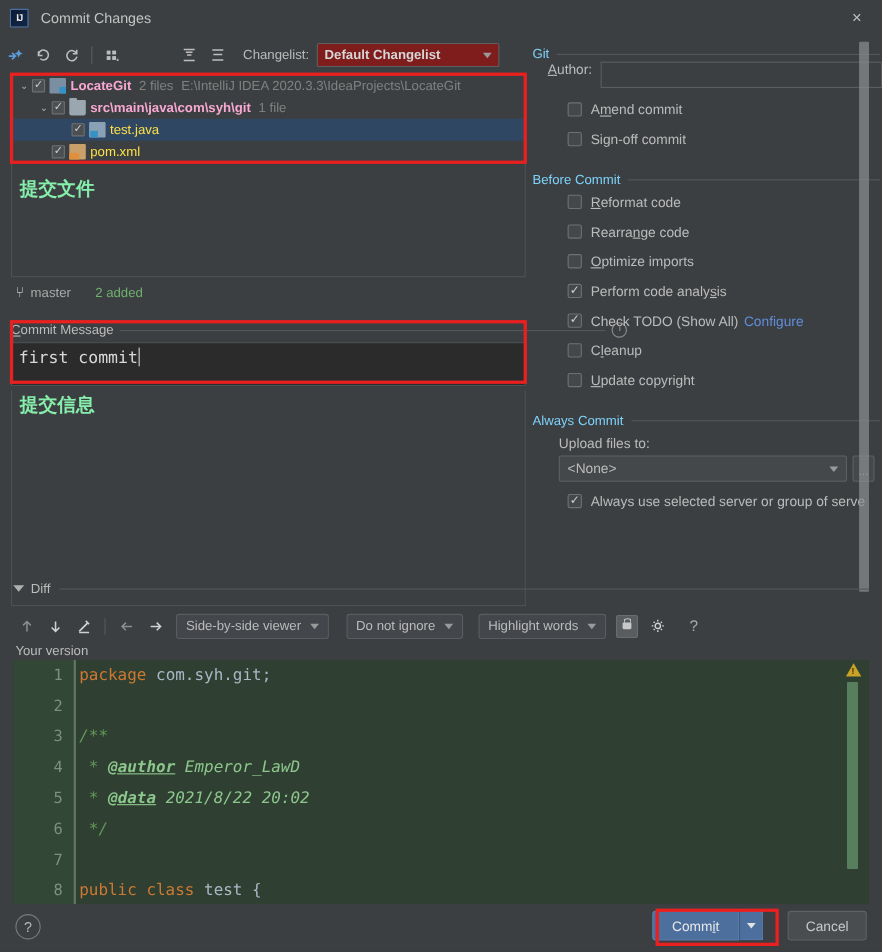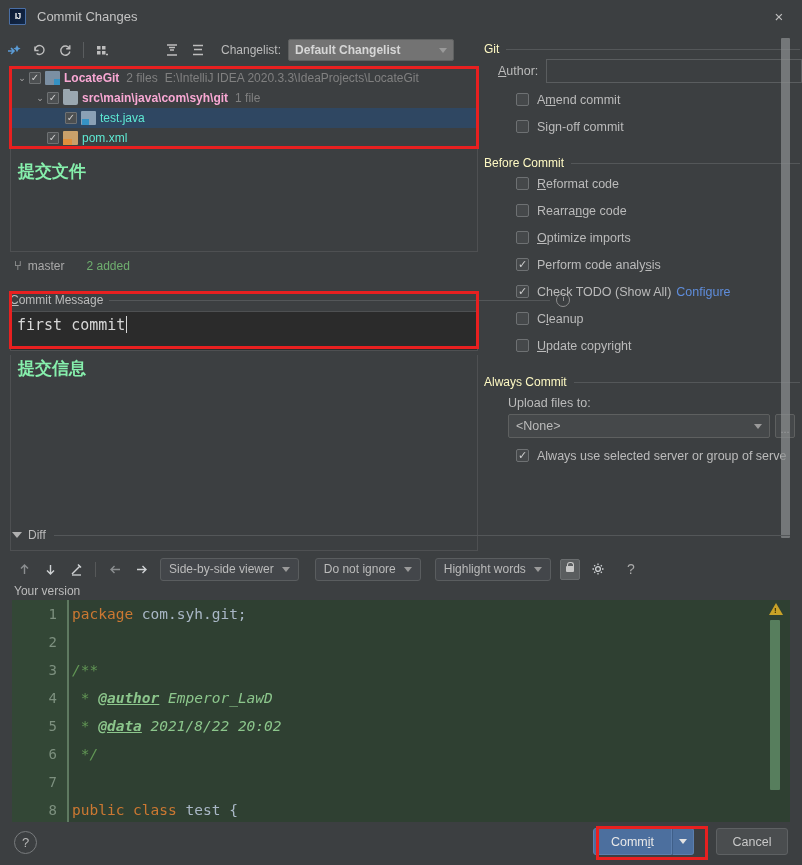--- a/index.html
+++ b/index.html
@@ -40,21 +40,21 @@
   }
   .tb-icon {
     width: 26px; height: 24px; display: flex; align-items: center; justify-content: center;
     cursor: pointer;
   }
   .tb-sep { width: 1px; height: 16px; background: #5a5d5f; margin: 0 5px; }
   .tb-gap { width: 44px; }
   .changelist-label { margin-left: 10px; font-size: 12px; color: #bbbbbb; }
   .changelist-combo {
     margin-left: 7px; width: 166px; height: 22px;
-    background: #737373; border: 1px solid #5e6060; border-radius: 2px;
+    background: #7f1d1d; border: 1px solid #5e6060; border-radius: 2px;
     display: flex; align-items: center; padding: 0 6px; cursor: pointer;
   }
   .changelist-combo .val { flex: 1; font-size: 12px; font-weight: bold; color: #d6d6d6; }
   .caret { width: 0; height: 0; border-left: 4px solid transparent; border-right: 4px solid transparent;
            border-top: 5px solid #9a9a9a; }
 
   
   .tree-panel {
     position: absolute; left: 10px; top: 67px; width: 468px; height: 185px;
     background: #3c3f41; border: 1px solid #4e5052;
@@ -72,21 +72,21 @@
   .ico { width: 15px; height: 14px; margin-right: 4px; flex: none; position: relative; }
   .ico-module { background: #7b8fa3; border-radius: 1px; }
   .ico-module::after { content:""; position:absolute; right:0; bottom:0; width:6px; height:6px; background:#3592c4; }
   .ico-folder { background: #9aa7b0; border-radius: 1px 1px 2px 2px; }
   .ico-folder::before { content:""; position:absolute; left:0; top:-2px; width:7px; height:3px; background:#9aa7b0; border-radius:1px; }
   .ico-java { background: #8aa0b5; border-radius: 1px; }
   .ico-java::after { content:""; position:absolute; left:1px; bottom:0px; width:7px; height:6px; background:#3592c4; }
   .ico-xml { background: #c9a06a; border-radius: 1px; }
   .ico-xml::after { content:""; position:absolute; left:0px; bottom:0px; width:9px; height:6px; background:#e08f3c; }
   .t-name { font-size: 12px; color: #f9a8d4; font-weight: bold; }
-  .t-name.file { font-weight: normal; color: #5eead4; }
+  .t-name.file { font-weight: normal; color: #fde047; }
   .t-meta { font-size: 12px; color: #808080; margin-left: 7px; font-weight: normal; }
   .t-path { font-size: 12px; color: #808080; margin-left: 7px; font-weight: normal; }
 
   
   .cn-anno {
     position: absolute; color: #86efac; font-size: 17px; font-weight: bold;
     font-family: "DejaVu Sans", sans-serif;
   }
 
   
@@ -116,33 +116,33 @@
 
   
   .cm-body {
     position: absolute; left: 10px; top: 355px; width: 468px; height: 196px;
     background: #3c3f41; border: 1px solid #4e5052; border-top: none;
   }
 
   
   .right-panel { position: absolute; left: 484px; top: 40px; width: 318px; height: 512px; overflow: hidden; }
   .grp { display: flex; align-items: center; margin-top: 2px; }
-  .grp-label { font-size: 12px; color: #fef9c3; white-space: nowrap; }
+  .grp-label { font-size: 12px; color: #7dd3fc; white-space: nowrap; }
   .grp-line { flex: 1; height: 1px; background: #545759; margin-left: 7px; margin-right: 2px; }
   .row { display: flex; align-items: center; height: 27px; padding-left: 32px; }
   .rcb {
     width: 13px; height: 13px; border: 1px solid #6e7173; background: #45484a;
     border-radius: 2px; display: inline-flex; align-items: center; justify-content: center;
     margin-right: 8px; flex: none;
   }
   .rcb.on::after { content:"✓"; color:#cfcfcf; font-size:11px; line-height:11px; }
   .rlab { font-size: 12.5px; color: #bbbbbb; white-space: nowrap; }
   .rlab u { text-decoration: underline; }
   .link { color: #5f8ddb; margin-left: 5px; cursor: pointer; }
-  .author-row { display:flex; align-items:center; padding-left:14px; height: 30px; }
+  .author-row { display:flex; padding-left:14px; height: 30px; }
   .author-label { font-size: 12.5px; color:#bbbbbb; margin-right: 8px; }
   .author-input { flex:1; height: 24px; background: #3c3f41; border: 1px solid #5a5d5f; }
   .upload-label { padding-left: 24px; font-size:12.5px; color:#bbbbbb; margin-top: 7px; }
   .upload-row { display:flex; align-items:center; padding-left: 24px; margin-top: 4px; }
   .upload-combo {
     width: 262px; height: 24px; background: #45484a; border:1px solid #5e6060; border-radius:2px;
     display:flex; align-items:center; padding: 0 7px; cursor:pointer;
   }
   .upload-combo .val { flex:1; font-size:12.5px; color:#bbbbbb; }
   .upload-btn {

